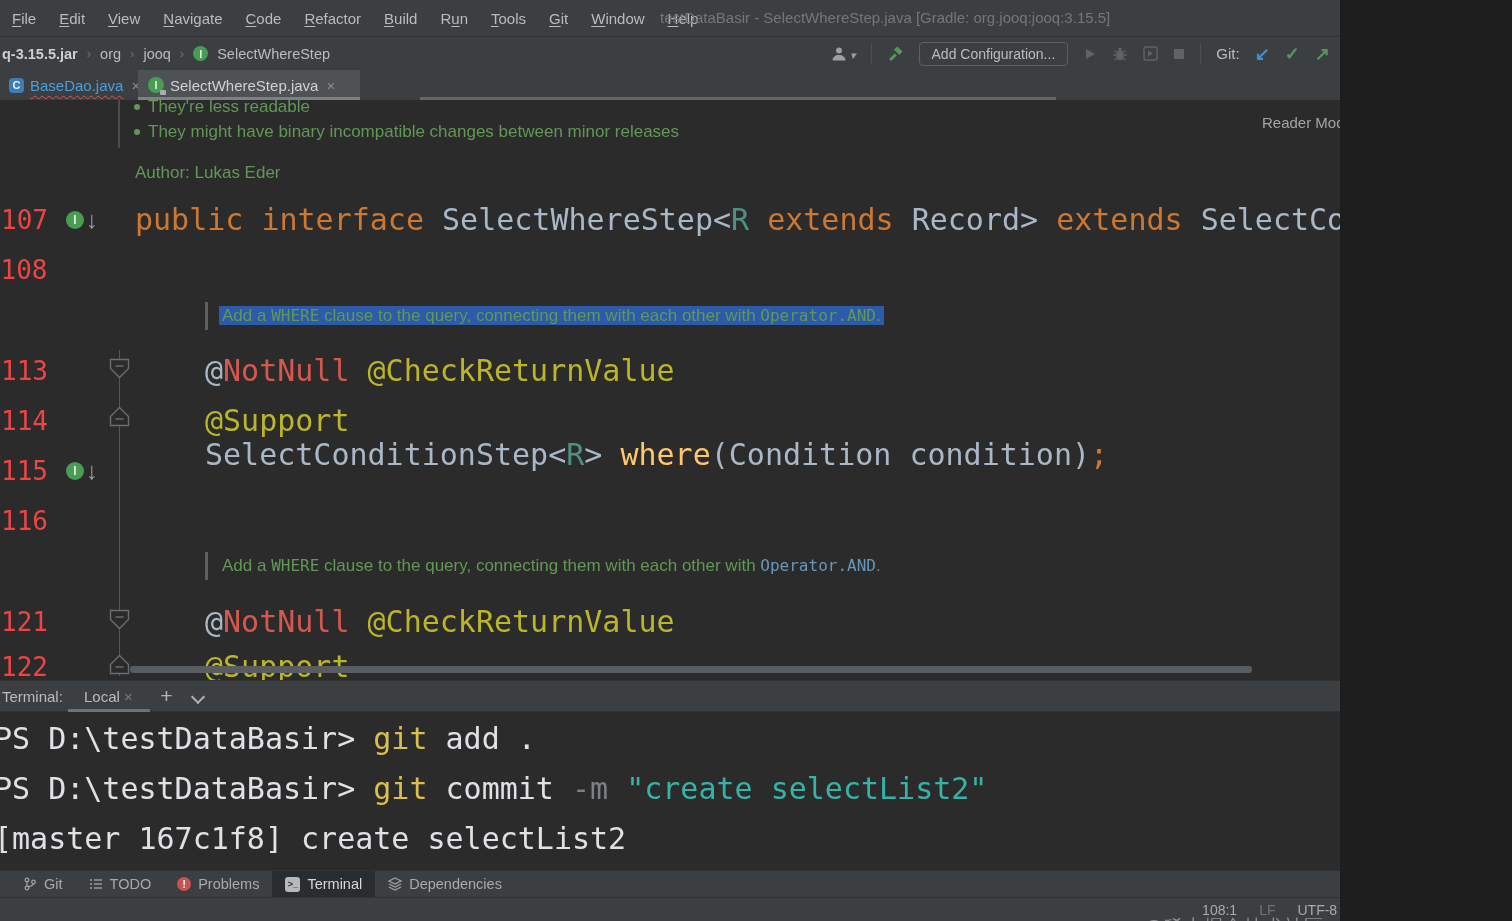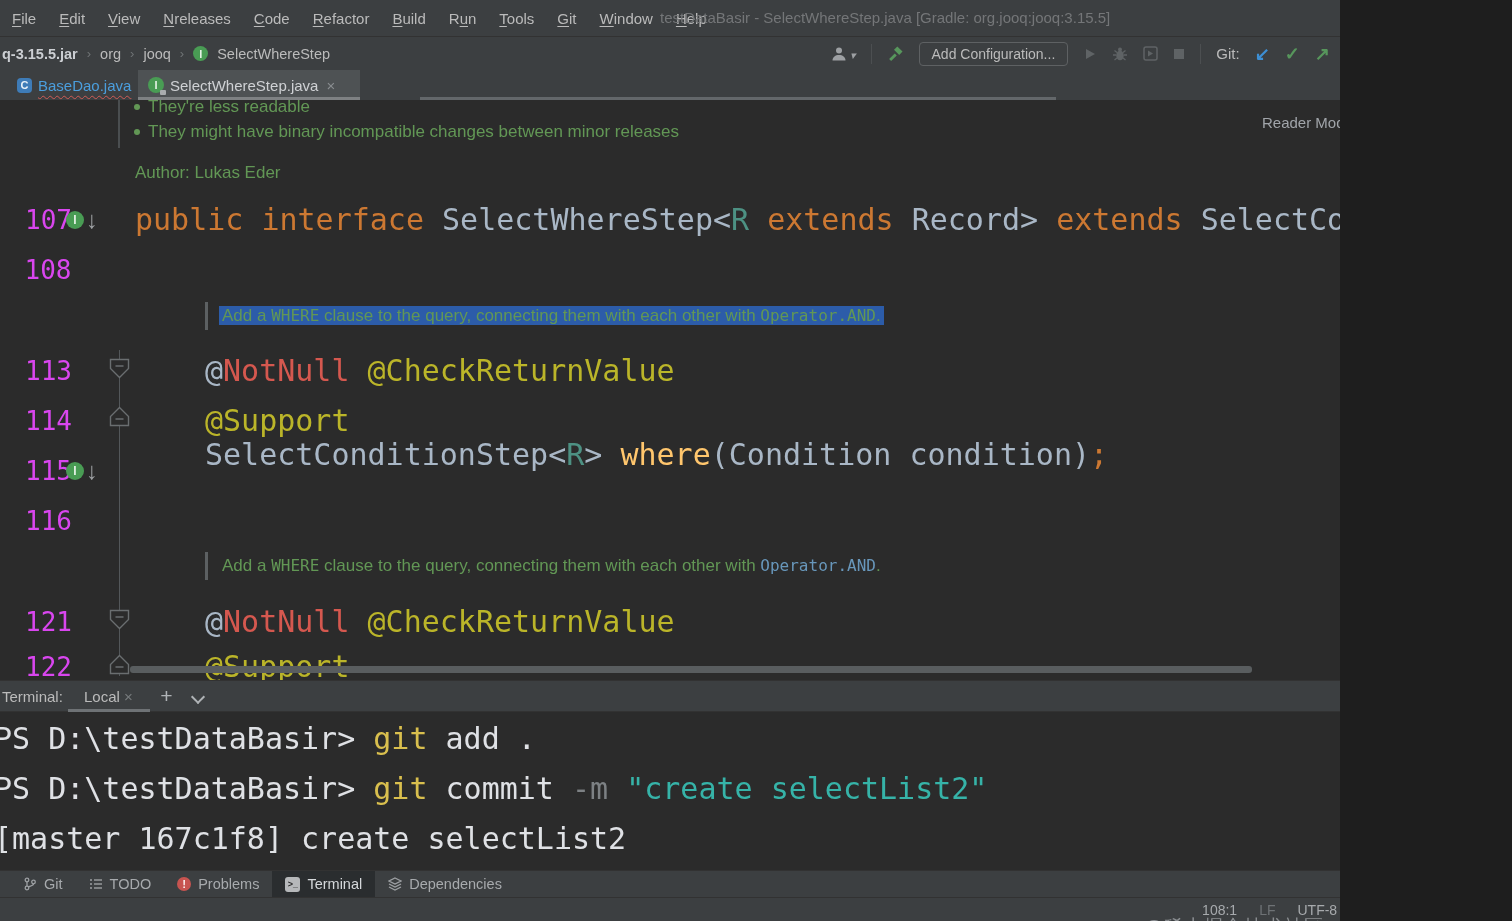--- a/index.html
+++ b/index.html
@@ -33,38 +33,38 @@
   .g-upd::after{content:"↙";color:#3D8FD4;font-size:18px;font-weight:bold;}
   .g-chk::after{content:"✓";color:#57965C;font-size:18px;font-weight:bold;}
   .g-push::after{content:"↗";color:#57965C;font-size:18px;font-weight:bold;}
   .g-roll::after{content:"↺";color:#9DA0A3;font-size:18px;font-weight:bold;}
   .orange-up{width:18px;height:18px;border-radius:50%;background:#D9A13E;display:flex;align-items:center;justify-content:center;}
   .orange-up::after{content:"↑";color:#FFF;font-size:12px;font-weight:bold;}
 
   
   .tabbar{position:absolute;left:0;top:70px;width:1484px;height:30px;background:#3C3F41;border-bottom:1px solid #323232;}
   .tab{position:absolute;top:0;height:30px;display:flex;align-items:center;gap:6px;font-size:15px;}
-  .tab1{left:0;width:138px;padding-left:17px;}
+  .tab1{left:0;width:138px;padding-left:9px;}
   .tab2{left:138px;width:222px;background:#4E5254;padding-left:10px;box-sizing:border-box;}
   .tab1 .tlabel{color:#4B9EDD;text-decoration:underline;text-decoration-style:wavy;text-decoration-color:#CF5B56;text-decoration-thickness:1px;text-underline-offset:4px;}
   .tab2 .tlabel{color:#CFD1D4;}
   .tclose{color:#8A8E91;font-size:15px;margin-left:2px;}
   .cicon{width:15px;height:15px;border-radius:4px;background:#3E7CB8;color:#E8F1F8;font-size:11px;font-weight:bold;
          display:flex;align-items:center;justify-content:center;flex:0 0 auto;}
   .g-C::after{content:"C";}
   .iicon{width:16px;height:16px;border-radius:50%;background:#499C54;color:#E4F2E5;font-size:11px;font-weight:bold;
          display:flex;align-items:center;justify-content:center;flex:0 0 auto;position:relative;}
   .g-I::after{content:"I";}
   .ilock{position:absolute;right:-2px;bottom:-2px;width:6px;height:5px;background:#A9ACAE;border-radius:1px;}
   .tab-underline{position:absolute;left:138px;top:27px;width:222px;height:3px;background:#7E8183;}
   .tabs-scroll{position:absolute;left:420px;top:27px;width:636px;height:3.5px;background:#63676A;}
 
   
   .editor{position:absolute;left:0;top:100px;width:1484px;height:580px;background:#2B2B2B;overflow:hidden;}
-  .lnum{position:absolute;width:48px;text-align:right;font:26px/30px "DejaVu Sans Mono",monospace;color:#d946ef;padding-left:24px;}
+  .lnum{position:absolute;width:48px;text-align:right;font:26px/30px "DejaVu Sans Mono",monospace;color:#ef4444;}
   .crow{position:absolute;font:30px/44px "DejaVu Sans Mono",monospace;white-space:pre;}
   .drow{position:absolute;font:17px/28px "Liberation Sans",sans-serif;white-space:pre;}
   .docbar{position:absolute;left:205px;width:3px;height:28px;background:#5C6062;}
   .selwrap{background:#2C5CA9;padding:0 3px;}
   .bullet{position:absolute;left:134px;width:6px;height:6px;border-radius:50%;background:#629755;}
   .docborder{position:absolute;left:118px;top:-2px;width:2px;height:50px;background:#4A4E50;}
   .foldline{position:absolute;left:119px;top:250px;width:1px;height:326px;background:#53575A;}
   .gut-int{position:absolute;left:66px;width:18px;height:18px;border-radius:50%;background:#499C54;color:#E4F2E5;
            font-size:12px;font-weight:bold;display:flex;align-items:center;justify-content:center;}
   .g-dn{position:absolute;left:86px;font-size:24px;font-weight:bold;color:#9DA0A3;line-height:28px;}
@@ -141,21 +141,21 @@
 </head>
 <body>
 
 <div id="app">
 
   <header class="titlebar">
     <nav class="menubar">
       <span class="menu"><span class="tk-u">F</span><span>ile</span></span>
       <span class="menu"><span class="tk-u">E</span><span>dit</span></span>
       <span class="menu"><span class="tk-u">V</span><span>iew</span></span>
-      <span class="menu"><span class="tk-u">N</span><span>releases</span></span>
+      <span class="menu"><span class="tk-u">N</span><span>avigate</span></span>
       <span class="menu"><span class="tk-u">C</span><span>ode</span></span>
       <span class="menu"><span class="tk-u">R</span><span>efactor</span></span>
       <span class="menu"><span class="tk-u">B</span><span>uild</span></span>
       <span class="menu"><span>R</span><span class="tk-u">u</span><span>n</span></span>
       <span class="menu"><span class="tk-u">T</span><span>ools</span></span>
       <span class="menu"><span class="tk-u">G</span><span>it</span></span>
       <span class="menu"><span class="tk-u">W</span><span>indow</span></span>
       <span class="menu"><span class="tk-u">H</span><span>elp</span></span>
     </nav>
     <span class="wintitle">testDataBasir - SelectWhereStep.java [Gradle: org.jooq:jooq:3.15.5]</span>

